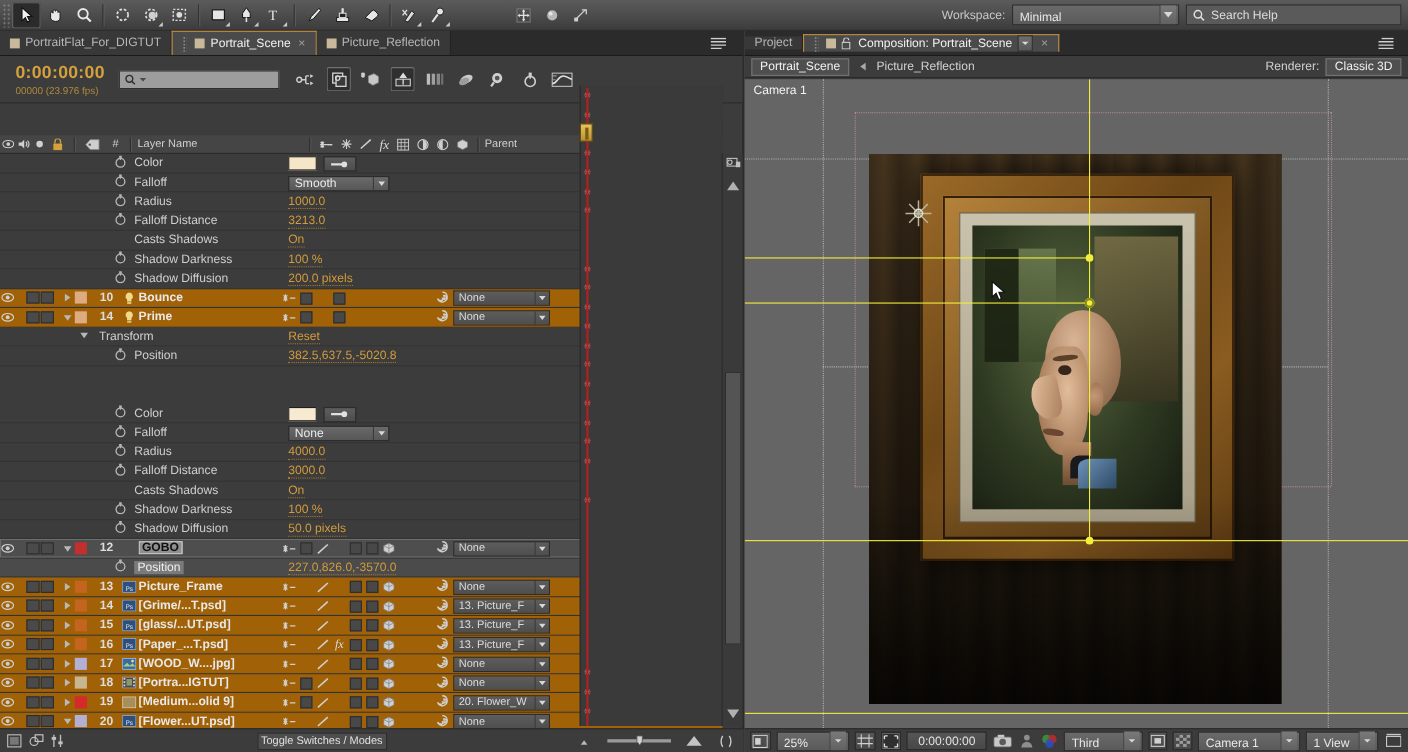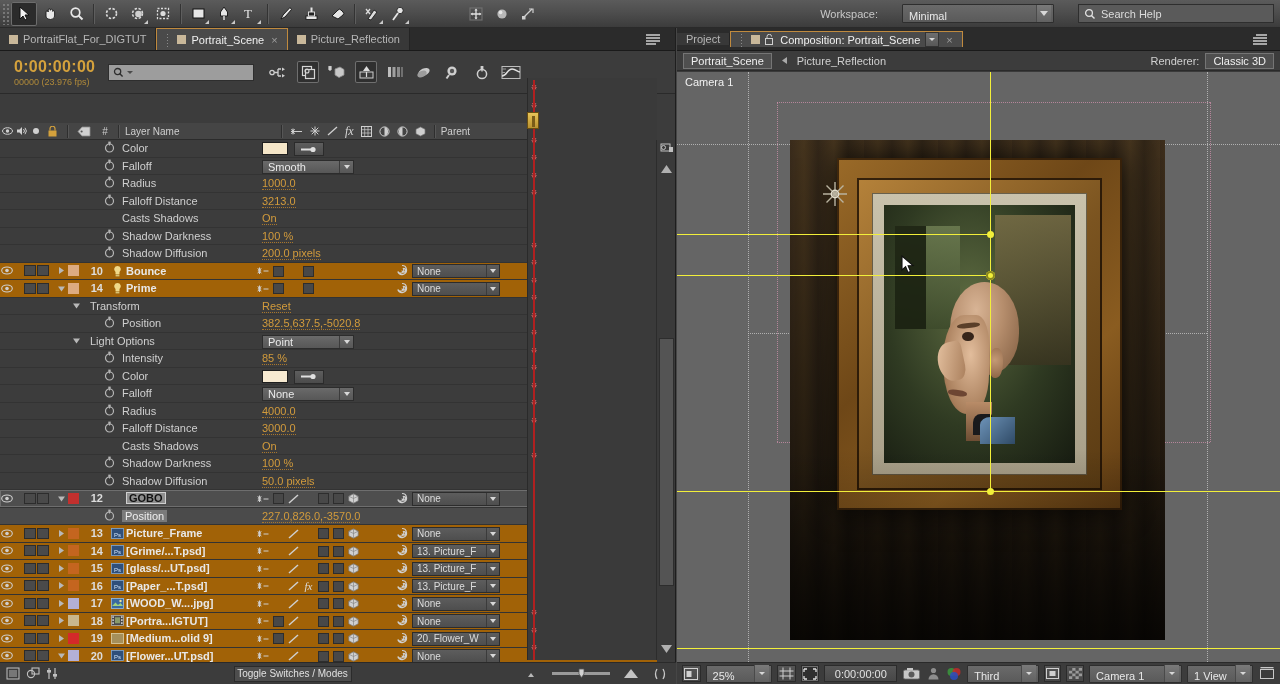--- a/index.html
+++ b/index.html
@@ -26,21 +26,21 @@
     background-size: 4px 4px; opacity:.7; }
   .tsep { width:1px; height:20px; background:#333; margin:0 4px;
           box-shadow: 1px 0 0 #5e5e5e; }
   .tool { width:26px; height:24px; display:flex; align-items:center; justify-content:center;
           position:relative; border-radius:2px; }
   .tool.active { background:#2b2b2b; box-shadow: inset 0 0 0 1px #6d6d6d; }
   .tool svg { display:block; }
   .tool .corner { position:absolute; right:2px; bottom:2px;
     width:0;height:0;border-left:4px solid transparent;border-bottom:4px solid #c9c9c9; }
 
-  #ws-area { margin-left:auto; display:flex; align-items:center; gap:24px; padding-right:6px; }
+  #ws-area { margin-left:auto; display:flex; align-items:center; gap:6px; padding-right:6px; }
   #ws-label { color:#c8c8c8; font-size:11px; }
   .ae-select {
     height:19px; background:linear-gradient(to bottom,#6a6a6a,#5a5a5a);
     border:1px solid #2e2e2e; border-radius:1px; display:flex; align-items:flex-end;
     color:#e8e8e8; font-size:11px; padding:0 2px 0 6px; position:relative;
   }
   .ae-select .txt { flex:1; white-space:nowrap; overflow:hidden; }
   .ae-select .arrow {
     width:15px; height:17px; background:linear-gradient(to bottom,#7a7a7a,#616161);
     border-left:1px solid #4a4a4a; display:flex;align-items:center;justify-content:center;
@@ -755,39 +755,20 @@
     </div>
         <div class="row prop" style="position:absolute;top:175px;left:0;right:0">
       <span style="position:absolute;left:104px"><svg width="11" height="12">
               <circle cx="5.5" cy="7" r="4" fill="none" stroke="#b6b6b6" stroke-width="1.2"></circle>
               <rect x="4.3" y="0.6" width="2.4" height="2.3" fill="#b6b6b6"></rect>
               <path d="M5.5,3 L5.5,4.5" stroke="#b6b6b6" stroke-width="1.1"></path>
             </svg></span>
       <span class="prop-label" style="position:absolute;left:122px;">Position</span>
       <span class="prop-val" style="top:2px">382.5,637.5,-5020.8</span>
     </div>
-        <div class="row prop" style="position:absolute;top:192.5px;left:0;right:0">
-      <span style="position:absolute;left:72px"><svg width="9" height="9">
-              <path d="M1,2.5 L8,2.5 L4.5,7.5 Z" fill="#b8b8b8"></path>
-            </svg></span>
-      <span class="prop-label" style="position:absolute;left:90px;">Light Options</span>
-      <span class="dd" style="position:absolute;left:262px;top:2px;width:92px">Point
-        <span class="pa">
-              <i style="width:0;height:0;border-left:3.5px solid transparent;border-right:3.5px solid transparent;border-top:4.5px solid #d8d8d8;display:block"></i>
-            </span></span>
-    </div>
-        <div class="row prop" style="position:absolute;top:210px;left:0;right:0">
-      <span style="position:absolute;left:104px"><svg width="11" height="12">
-              <circle cx="5.5" cy="7" r="4" fill="none" stroke="#b6b6b6" stroke-width="1.2"></circle>
-              <rect x="4.3" y="0.6" width="2.4" height="2.3" fill="#b6b6b6"></rect>
-              <path d="M5.5,3 L5.5,4.5" stroke="#b6b6b6" stroke-width="1.1"></path>
-            </svg></span>
-      <span class="prop-label" style="position:absolute;left:122px;">Intensity</span>
-      <span class="prop-val" style="top:2px">85 %</span>
-    </div>
         <div class="row prop" style="position:absolute;top:227.5px;left:0;right:0">
       <span style="position:absolute;left:104px"><svg width="11" height="12">
               <circle cx="5.5" cy="7" r="4" fill="none" stroke="#b6b6b6" stroke-width="1.2"></circle>
               <rect x="4.3" y="0.6" width="2.4" height="2.3" fill="#b6b6b6"></rect>
               <path d="M5.5,3 L5.5,4.5" stroke="#b6b6b6" stroke-width="1.1"></path>
             </svg></span>
       <span class="prop-label" style="position:absolute;left:122px;">Color</span>
       <span style="position:absolute;left:262px;top:2px;display:flex;gap:6px">
         <span class="swatch" style="background:#f7ead1"></span>
         <span class="eyedrop">

